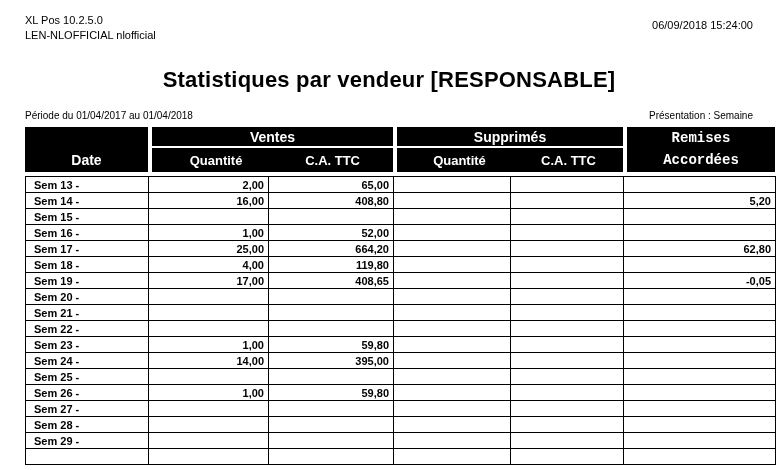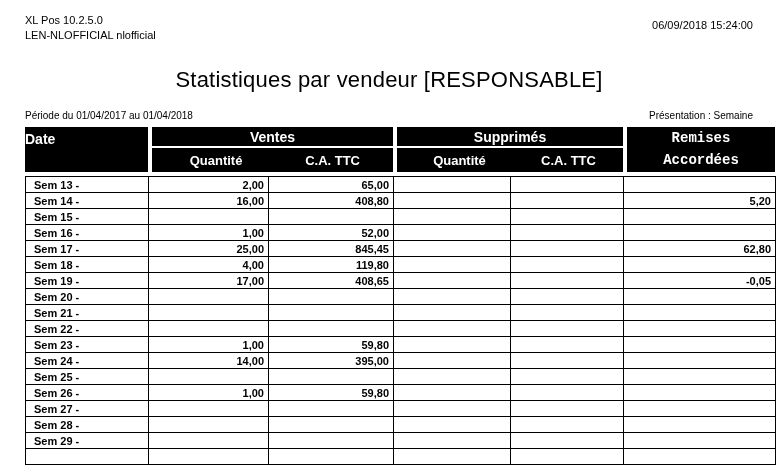--- a/index.html
+++ b/index.html
@@ -8,29 +8,29 @@
     position:relative;
     width:778px; height:470px;
     background:#ffffff;
     overflow:hidden;
     font-family:"Liberation Sans", sans-serif;
     color:#000000;
   }
   .app-left { position:absolute; left:25px; top:13px; font-size:11px; line-height:15px; }
   .datetime { position:absolute; right:25px; top:19px; font-size:11px; }
   .title    { position:absolute; left:0; right:0; top:67px; text-align:center;
-              font-size:22px; font-weight:normal; letter-spacing:0.2px; }
+              font-size:22px; font-weight:bold; letter-spacing:0.2px; }
   .meta-period       { position:absolute; left:25px;  top:110px; font-size:10px; }
   .meta-presentation { position:absolute; right:25px; top:110px; font-size:10px; }
 
   
   .thead { position:absolute; left:25px; top:127px; width:750px; height:45px;
            display:flex; column-gap:4px; }
   .h-block { background:#000000; color:#ffffff; font-weight:bold; height:45px; }
-  .h-date  { width:123px; display:flex; }
+  .h-date  { width:123px; display:flex; flex-direction:column; }
   .h-date .spacer { height:21px; }
   .h-date .lbl { height:24px; display:flex; align-items:center; justify-content:center;
                  font-size:14px; }
   .h-group { display:flex; flex-direction:column; }
   .h-g-ventes    { width:241px; }
   .h-g-supprimes { width:226px; }
   .h-group-label { height:19px; display:flex; align-items:center; justify-content:center;
                    font-size:14px; }
   .h-divider { height:2px; background:#ffffff; }
   .h-sub { height:24px; display:flex;padding-left:8px; }
@@ -136,21 +136,21 @@
       <td class="c-date">Sem 16 -</td>
       <td class="c-num">1,00</td>
       <td class="c-num">52,00</td>
       <td class="c-num"></td>
       <td class="c-num"></td>
       <td class="c-num"></td>
     </tr>
         <tr>
       <td class="c-date">Sem 17 -</td>
       <td class="c-num">25,00</td>
-      <td class="c-num">845,45</td>
+      <td class="c-num">664,20</td>
       <td class="c-num"></td>
       <td class="c-num"></td>
       <td class="c-num">62,80</td>
     </tr>
         <tr>
       <td class="c-date">Sem 18 -</td>
       <td class="c-num">4,00</td>
       <td class="c-num">119,80</td>
       <td class="c-num"></td>
       <td class="c-num"></td>

